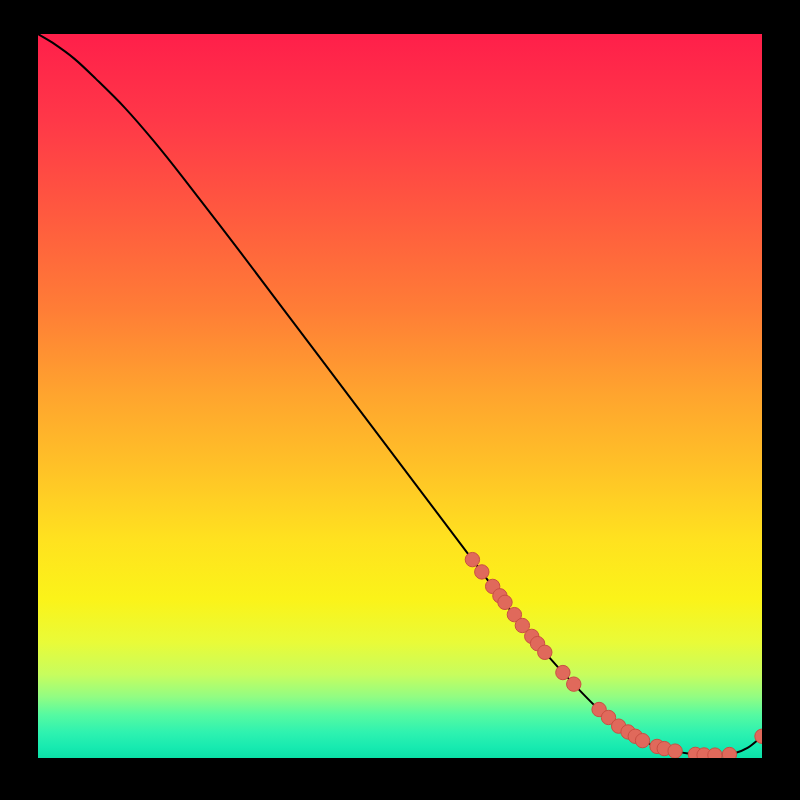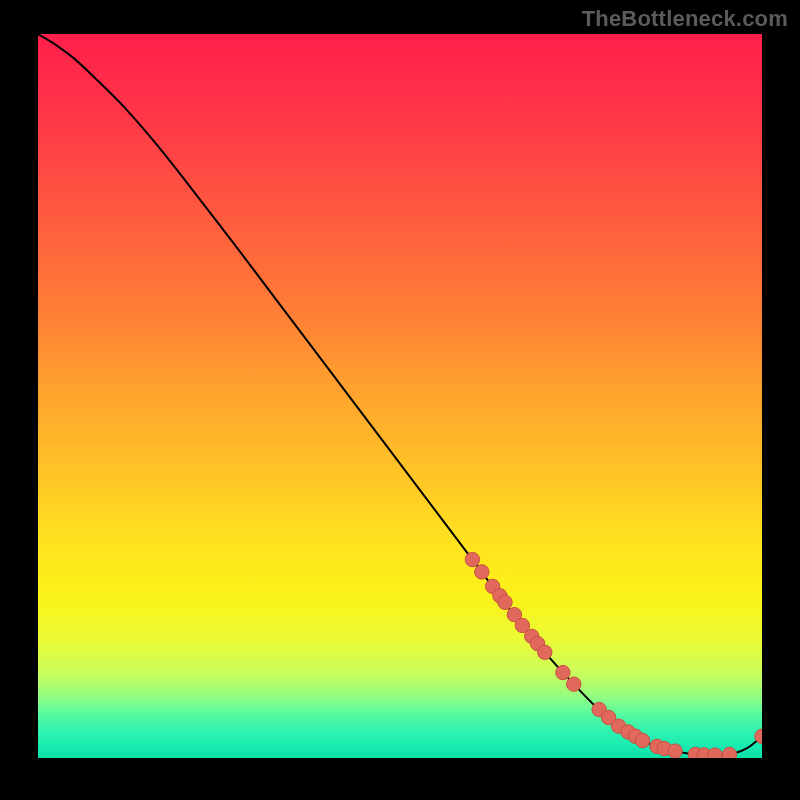--- a/index.html
+++ b/index.html
@@ -37,21 +37,20 @@
   .plot svg {
     display: block;
     width: 724px;
     height: 724px;
   }
 </style>
 </head>
 <body>
 
 <div class="frame">
-  <div class="watermark">TheBottleneck.com</div>
 
   <div class="plot">
     <svg id="chart-svg" viewBox="0 0 724 724">
       <defs>
         <linearGradient id="bg-grad" x1="0" y1="0" x2="0" y2="1">
             <stop offset="0.00%" stop-color="#ff1f4a"></stop>
             <stop offset="12.00%" stop-color="#ff3848"></stop>
             <stop offset="25.00%" stop-color="#ff5a3f"></stop>
             <stop offset="38.00%" stop-color="#ff7d36"></stop>
             <stop offset="50.00%" stop-color="#ffa52e"></stop>

